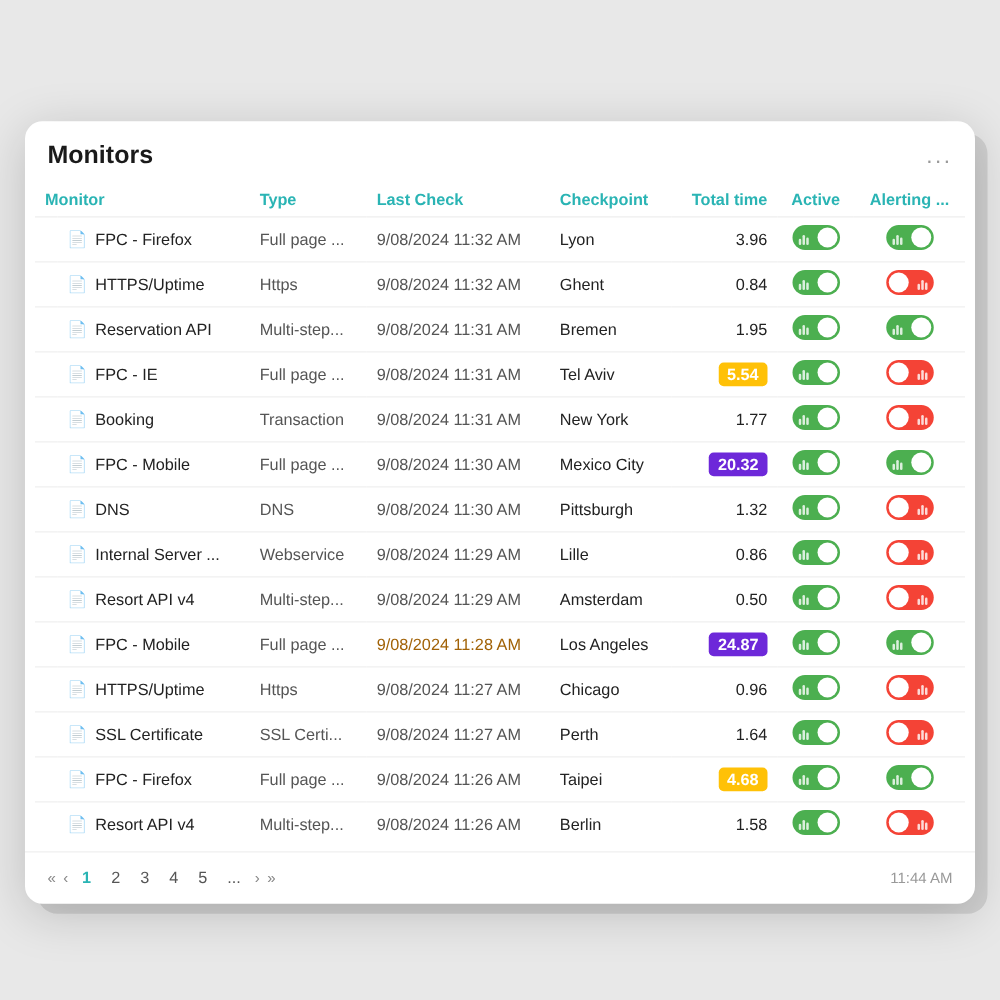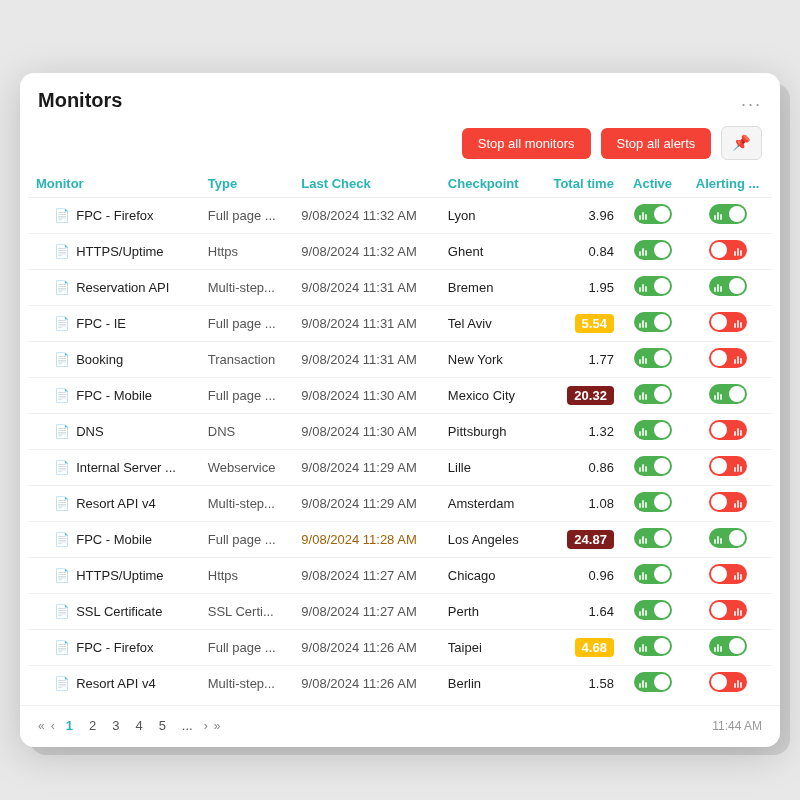--- a/index.html
+++ b/index.html
@@ -176,21 +176,21 @@
     }
 
     .badge {
       display: inline-block;
       padding: 2px 7px;
       border-radius: 4px;
       font-weight: 600;
       font-size: 13px;
     }
 
-    .badge-red { background: #7f1d1d; color: #fff; }
+    .badge-red { background: #6d28d9; color: #fff; }
     .badge-yellow { background: #ffc107; color: #fff; }
 
     .toggle-cell {
       text-align: center;
     }
 
     
     .toggle {
       display: inline-flex;
       align-items: center;
@@ -305,25 +305,20 @@
 <body>
 
 <div class="window-shadow">
   <div class="window-bg"></div>
   <div class="window">
     <div class="window-header">
       <span class="window-title">Monitors</span>
       <span class="window-menu-icon">...</span>
     </div>
 
-    <div class="toolbar">
-      <button class="btn-stop-monitors">Stop all monitors</button>
-      <button class="btn-stop-alerts">Stop all alerts</button>
-      <button class="btn-pin">📌</button>
-    </div>
 
     <div class="table-wrapper">
       <table>
         <thead>
           <tr>
             <th colspan="2">Monitor</th>
             <th>Type</th>
             <th>Last Check</th>
             <th>Checkpoint</th>
             <th class="right">Total time</th>
@@ -568,21 +563,21 @@
               <td style="width: 18px; padding-right: 2px;"><span class="status-dot green"></span></td>
               <td style="display: table-cell;">
                 <div class="monitor-cell">
                   <span class="monitor-icon">📄</span>
                   <span class="monitor-name">Resort API v4</span>
                 </div>
               </td>
               <td style="color: rgb(85, 85, 85);">Multi-step...</td>
               <td style="color: rgb(85, 85, 85);">9/08/2024 11:29 AM</td>
               <td>Amsterdam</td>
-              <td class="total-time-cell plain-num">1.08</td>
+              <td class="total-time-cell plain-num">0.50</td>
               <td class="toggle-cell"><div class="toggle on">
                   <div class="toggle-bars" style="left: 5px; bottom: 4px;">
                     <div class="toggle-bar" style="height: 5px;"></div>
                     <div class="toggle-bar" style="height: 8px;"></div>
                     <div class="toggle-bar" style="height: 6px;"></div>
                   </div>
                   <div class="toggle-knob"></div>
                 </div></td>
               <td class="toggle-cell"><div class="alerting-toggle off">
                   <div class="toggle-bars" style="right: 5px; bottom: 4px;">

